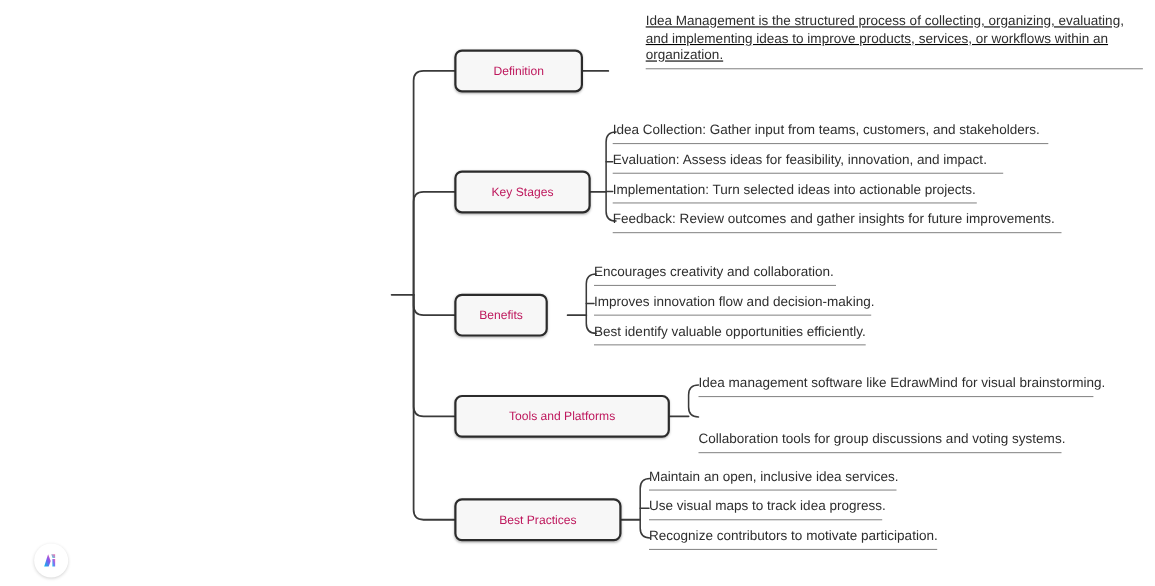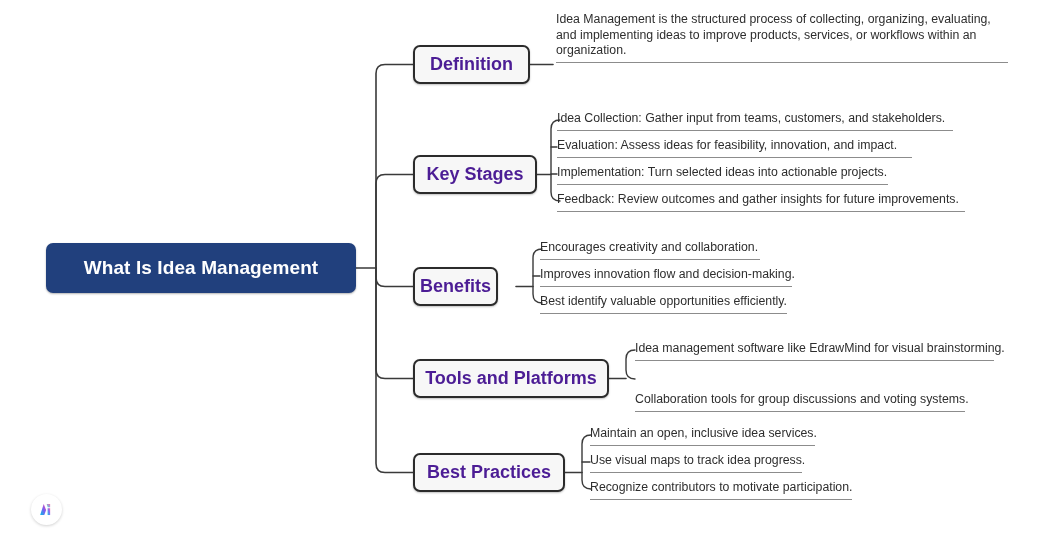--- a/index.html
+++ b/index.html
@@ -53,23 +53,23 @@
     border: 2px solid #2b2b2b;
     border-radius: 7px;
     box-shadow: 0 1px 2px rgba(0,0,0,0.25);
     display: flex;
     align-items: center;
     justify-content: center;
     box-sizing: border-box;
     z-index: 3;
   }
   .branch-node .branch-label {
-    color: #4c1d95;
-    font-size: 18px;
-    font-weight: bold;
+    color: #be185d;
+    font-size: 11px;
+    font-weight: normal;
     white-space: nowrap;
   }
   
   .leaf {
     position: absolute;
     z-index: 2;
     box-sizing: border-box;
     padding-bottom: 3px;
     border-bottom: 1.3px solid #8c8c8c;
   }
@@ -119,29 +119,26 @@
       <path d="M 533 276 H 540" fill="none" stroke="#3a3a3a" stroke-width="1.4" stroke-linecap="round" stroke-linejoin="round"></path>
       <path d="M 376 268 V 369.5 Q 376 378.5 385 378.5 H 413" fill="none" stroke="#3a3a3a" stroke-width="1.6" stroke-linecap="round" stroke-linejoin="round"></path>
       <path d="M 609 378.5 H 626" fill="none" stroke="#3a3a3a" stroke-width="1.6" stroke-linecap="round" stroke-linejoin="round"></path>
       <path d="M 635 350 Q 626 350 626 359 V 370 Q 626 379 635 379" fill="none" stroke="#3a3a3a" stroke-width="1.4" stroke-linecap="round" stroke-linejoin="round"></path>
       <path d="M 376 268 V 463.5 Q 376 472.5 385 472.5 H 413" fill="none" stroke="#3a3a3a" stroke-width="1.6" stroke-linecap="round" stroke-linejoin="round"></path>
       <path d="M 565 472.5 H 582" fill="none" stroke="#3a3a3a" stroke-width="1.6" stroke-linecap="round" stroke-linejoin="round"></path>
       <path d="M 591 435 Q 582 435 582 444 V 480 Q 582 489 591 489" fill="none" stroke="#3a3a3a" stroke-width="1.4" stroke-linecap="round" stroke-linejoin="round"></path>
       <path d="M 582 462 H 590" fill="none" stroke="#3a3a3a" stroke-width="1.4" stroke-linecap="round" stroke-linejoin="round"></path>
     </svg>
 
-  <div class="root-node">
-    <span class="root-label">What Is Idea Management</span>
-  </div>
 
   <div id="nodes">
       <div class="branch-node" style="left: 413px; top: 45px; width: 117px; height: 39px;">
         <span class="branch-label">Definition</span>
       </div>
-      <div class="leaf multiline" style="left: 556px; top: 12px; width: 452px;">
+      <div class="leaf multiline" style="left: 587px; top: 12px; width: 452px; text-decoration: underline;">
         <span class="leaf-text">Idea Management is the structured process of collecting, organizing, evaluating, and implementing ideas to improve products, services, or workflows within an organization.</span>
       </div>
       <div class="branch-node" style="left: 413px; top: 155px; width: 124px; height: 39px;">
         <span class="branch-label">Key Stages</span>
       </div>
       <div class="leaf" style="left: 557px; top: 111px; width: 396px;">
         <span class="leaf-text">Idea Collection: Gather input from teams, customers, and stakeholders.</span>
       </div>
       <div class="leaf" style="left: 557px; top: 138px; width: 355px;">
         <span class="leaf-text">Evaluation: Assess ideas for feasibility, innovation, and impact.</span>

